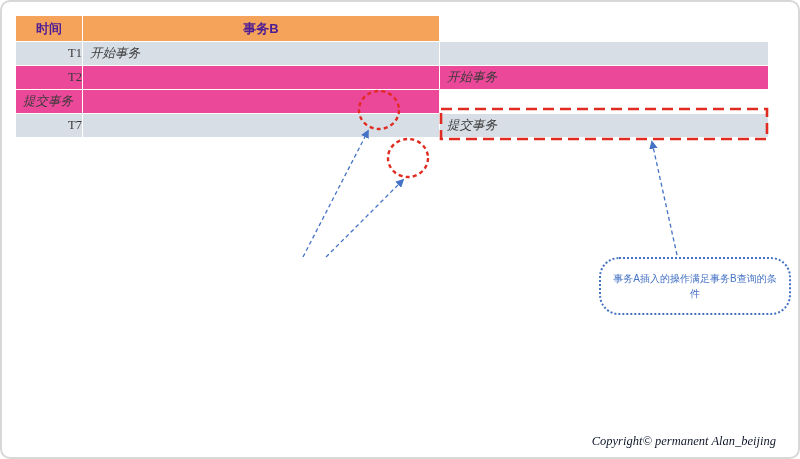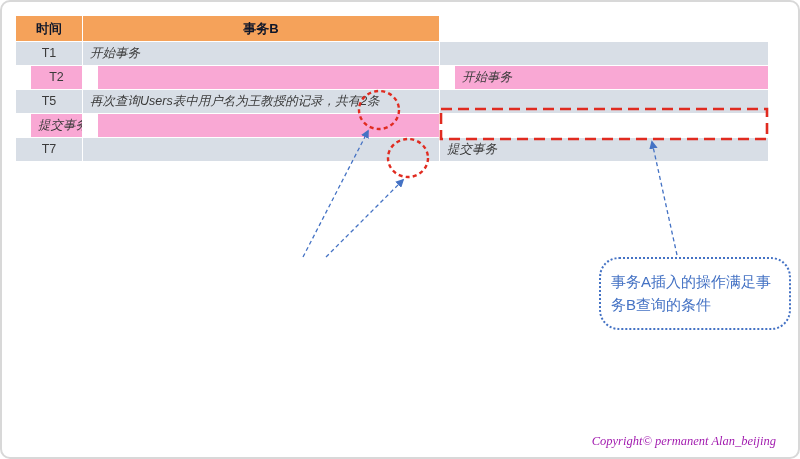--- a/index.html
+++ b/index.html
@@ -4,60 +4,55 @@
 <style>
   html,body{margin:0;padding:0;background:#ffffff;}
   body{font-family:"Liberation Sans","DejaVu Sans",sans-serif;}
   #stage{position:relative;width:796px;height:455px;border:2px solid #d8d8d8;border-radius:10px;background:#ffffff;overflow:hidden;}
 
   
   .ttable{position:absolute;left:14px;top:14px;width:752px;display:flex;flex-direction:column;gap:1px;}
   .trow{display:grid;grid-template-columns:66px 356px 1fr;column-gap:1px;}
   .cell{font-size:12.5px;color:#3a3a3a;height:23px;line-height:23px;overflow:hidden;white-space:nowrap;}
   .cell.text{padding-left:7px;font-style:italic;}
-  .cell.time{text-align:center;}
-  .trow.header .cell{background:#F5A25A;color:#0f172a;font-weight:bold;font-size:13px;height:25px;line-height:25px;text-align:center;padding-left:0;}
+  .cell.time{text-align:right;font-family:Liberation Serif, serif;}
+  .trow.header .cell{background:#F5A25A;color:#4c1d95;font-weight:bold;font-size:13px;height:25px;line-height:25px;text-align:center;padding-left:0;}
   .trow.dark .cell{background:#D8DEE6;}
-  .trow.light .cell{background:#f9a8d4;margin-left:15px;}
+  .trow.light .cell{background:#ec4899;}
 
   
   .callout{position:absolute;border:2px dotted #4472C4;border-radius:20px;color:#4472C4;background:#ffffff;}
   #callout-left{left:178px;top:256px;width:250px;padding:8px 12px;font-size:12px;line-height:1.42;white-space:pre-line;}
-  #callout-right{left:597px;top:255px;width:168px;padding:12px 10px;font-size:15px;line-height:1.5;}
+  #callout-right{left:597px;top:255px;width:168px;padding:12px 10px;font-size:10px;line-height:1.5;text-align:center;}
 
   
   #overlay{position:absolute;left:0;top:0;width:796px;height:455px;pointer-events:none;}
 
   
-  #copyright{position:absolute;right:22px;top:432px;font-family:"Liberation Serif","DejaVu Serif",serif;font-style:italic;color:#a21caf;font-size:12.5px;}
+  #copyright{position:absolute;right:22px;top:432px;font-family:"Liberation Serif","DejaVu Serif",serif;font-style:italic;color:#0f172a;font-size:12.5px;}
 </style>
 </head>
 <body>
 
 <div id="stage">
 
   <div class="ttable">
     <div class="trow header">
       <div class="cell">时间</div>
       <div class="cell">事务B</div>
     </div>
     <div class="trow dark">
       <div class="cell time">T1</div>
       <div class="cell text">开始事务</div>
       <div class="cell text"></div>
     </div>
     <div class="trow light">
       <div class="cell time">T2</div>
       <div class="cell text"></div>
       <div class="cell text">开始事务</div>
-    </div>
-    <div class="trow dark">
-      <div class="cell time">T5</div>
-      <div class="cell text">再次查询Users表中用户名为王教授的记录，共有2条</div>
-      <div class="cell text"></div>
     </div>
     <div class="trow light">
       <div class="cell text">提交事务</div>
       <div class="cell text"></div>
     </div>
     <div class="trow dark">
       <div class="cell time">T7</div>
       <div class="cell text"></div>
       <div class="cell text">提交事务</div>
     </div>

